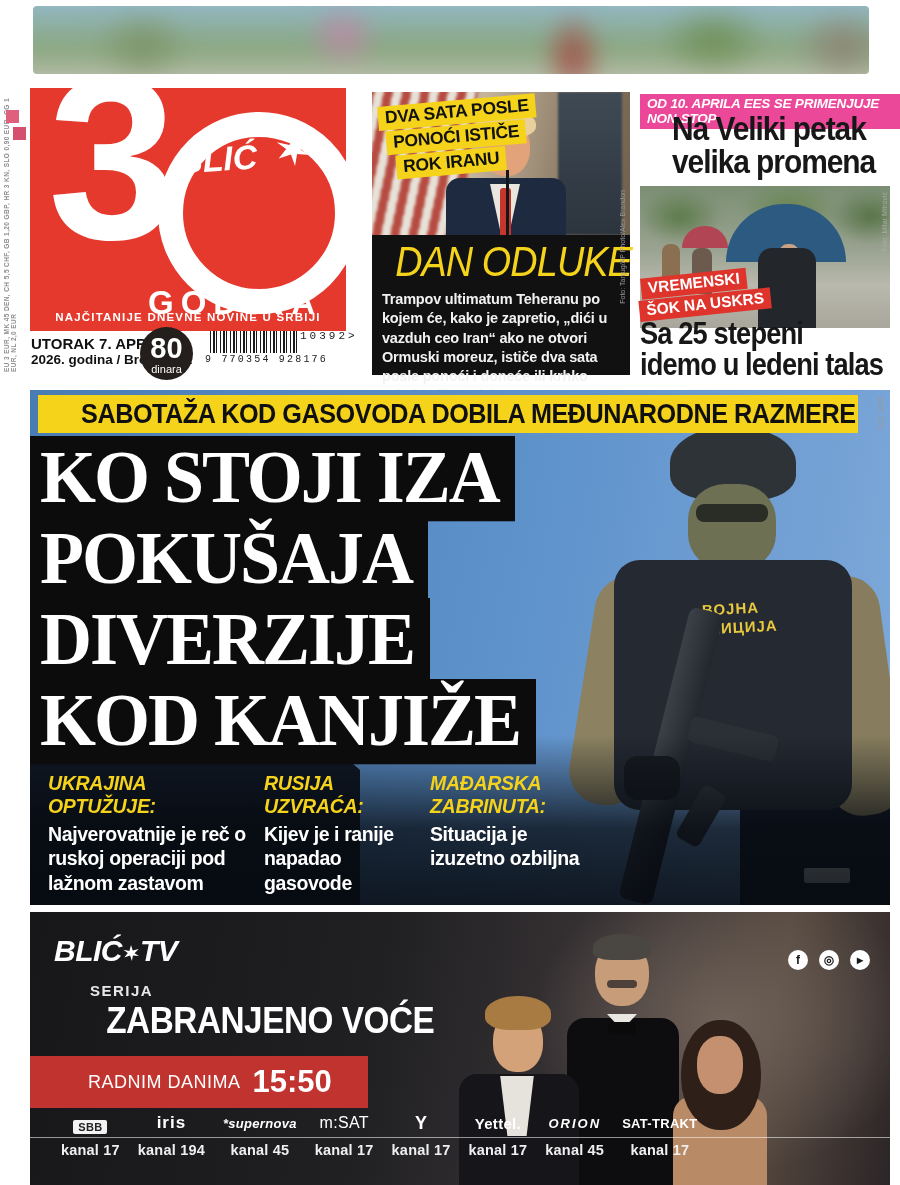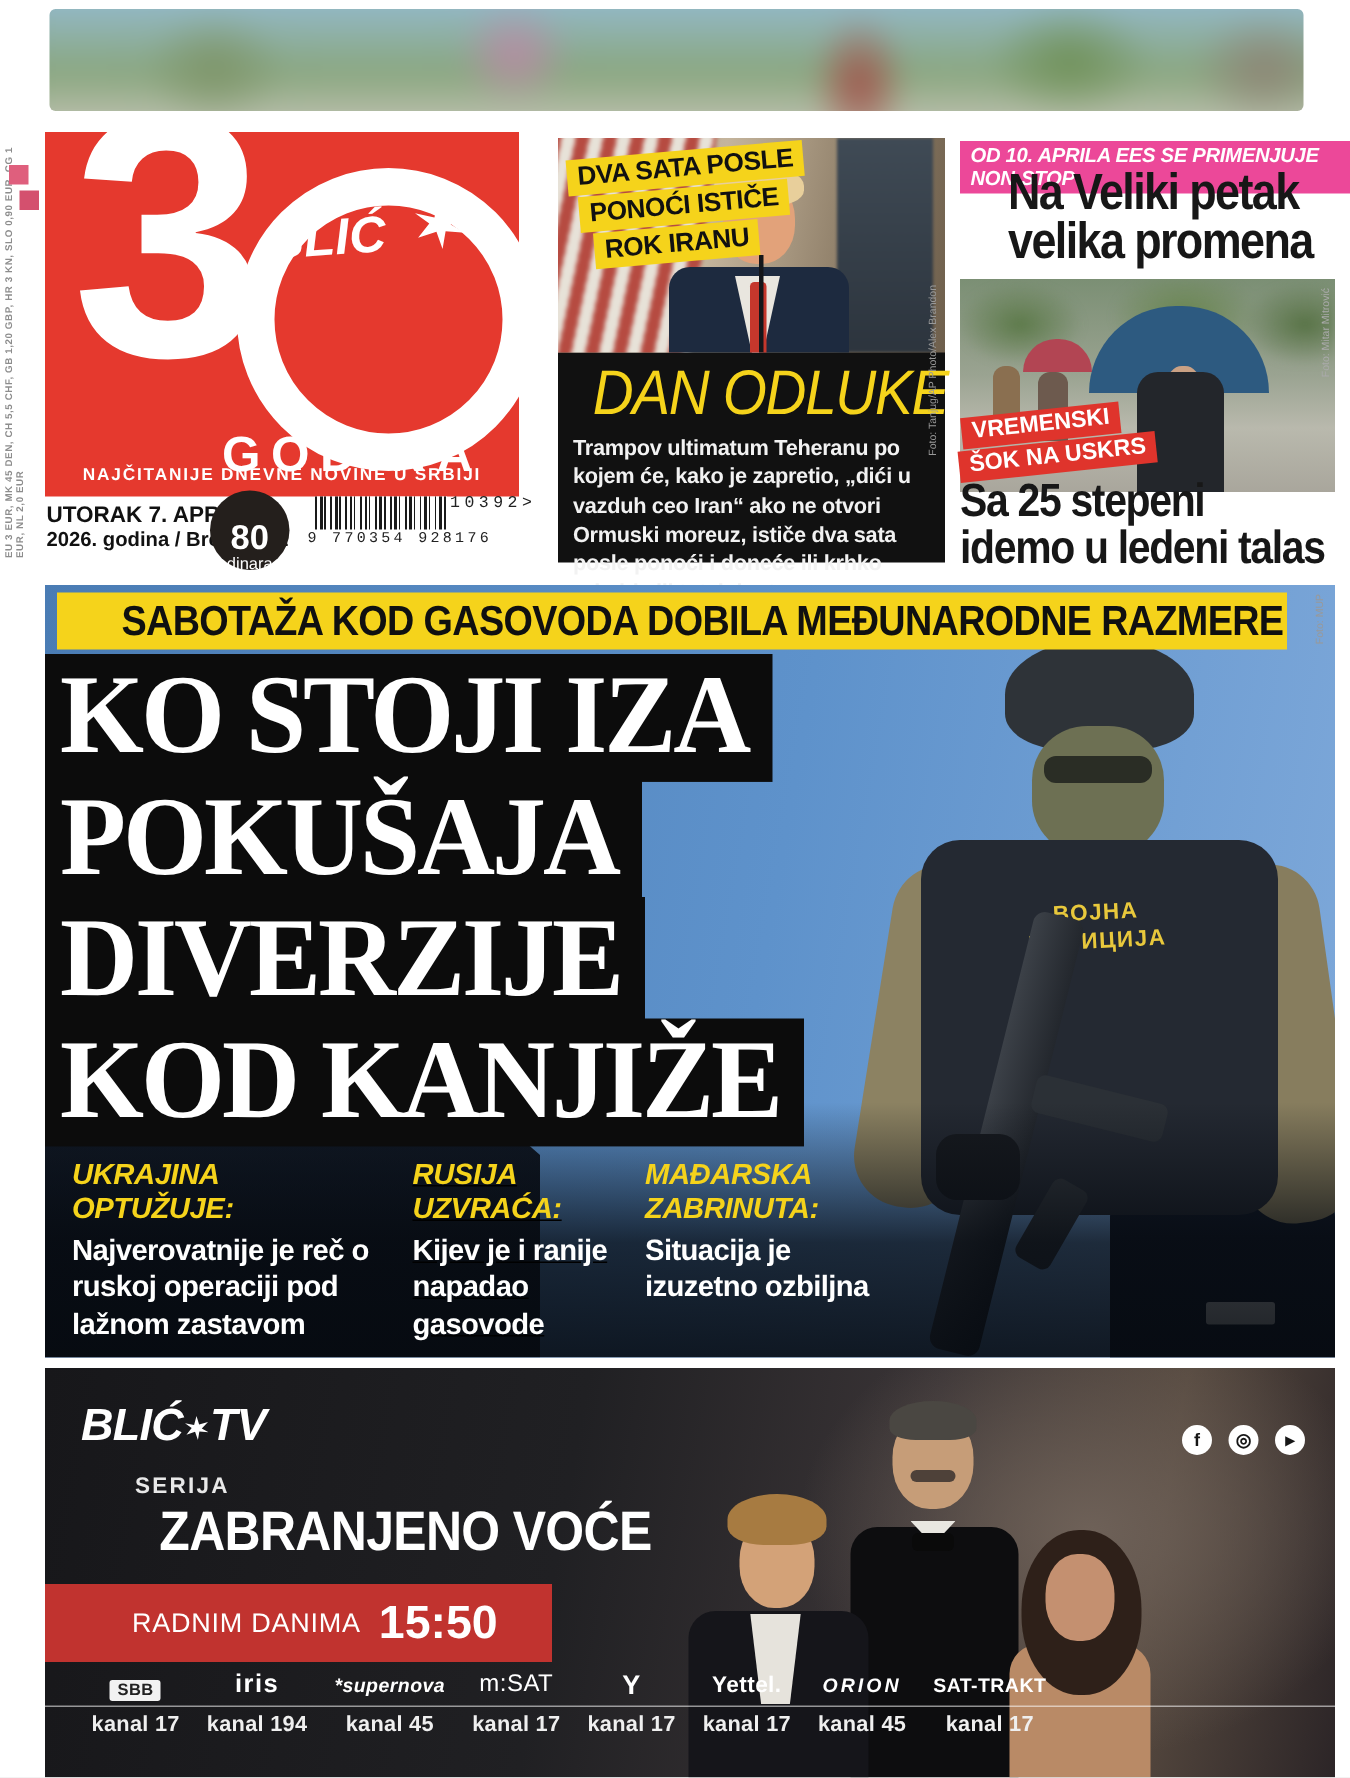--- a/index.html
+++ b/index.html
@@ -38,21 +38,21 @@
   .mh-ring { left:128px; top:24px; width:152px; height:152px; border:25px solid #fff; border-radius:50%; }
   .mh-blic { left:148px; top:52px; transform:rotate(-4deg); color:#fff; font-weight:bold; font-style:italic; font-size:34px; letter-spacing:0; }
   .mh-burst { left:246px; top:44px; width:34px; height:34px; background:#fff;
     clip-path:polygon(50% 0,61% 35%,98% 25%,72% 52%,100% 68%,62% 65%,56% 100%,44% 66%,8% 78%,30% 50%,2% 30%,40% 38%); }
   .mh-godina { left:118px; top:196px; color:#fff; font-weight:bold; font-size:33px; letter-spacing:7px; }
   .mh-tagline { left:0; top:223px; width:100%; text-align:center; color:#fff; font-weight:bold; font-size:11.5px; letter-spacing:1.2px; }
 
   .dateline1 { left:31px; top:335px; font-size:15px; font-weight:bold; color:#111; }
   .dateline2 { left:31px; top:352px; font-size:13.5px; font-weight:bold; color:#111; }
   .price-circle { left:140px; top:327px; width:53px; height:53px; background:#241f1c; border-radius:50%; color:#fff; text-align:center; }
-  .price-val { font-size:23px; font-weight:bold; line-height:1; margin-top:20px; }
+  .price-val { font-size:29px; font-weight:bold; line-height:1; margin-top:7px; }
   .price-unit { font-size:11px; line-height:1; margin-top:1px; }
   .barcode { left:210px; top:331px; width:88px; height:22px;
     background:repeating-linear-gradient(90deg,#1a1a1a 0 1px,#fff 1px 3px,#1a1a1a 3px 5px,#fff 5px 6px,#1a1a1a 6px 7px,#fff 7px 10px); }
   .barcode-num { left:205px; top:354px; font-size:10px; letter-spacing:2.2px; color:#222; font-family:"Liberation Mono",monospace; }
   .issue-code { left:300px; top:330px; font-size:11px; letter-spacing:3px; color:#222; font-family:"Liberation Mono",monospace; }
 
   
   .trump { left:372px; top:92px; width:258px; height:283px; background:#111; }
   .t-photo { left:0; top:0; width:258px; height:143px; overflow:hidden;
     background:linear-gradient(100deg,#b0a28e 0%,#c4b49c 40%,#8a7a64 75%,#6e5f4c 100%); }
@@ -269,21 +269,21 @@
       <span class="hl-line">POKUŠAJA</span>
       <span class="hl-line">DIVERZIJE</span>
       <span class="hl-line">KOD KANJIŽE</span>
     </div>
 
     <div class="abs m-cols">
       <div class="m-col" style="left:0; width:205px;">
         <div class="kick">UKRAJINA OPTUŽUJE:</div>
         <div class="txt">Najverovatnije je reč o ruskoj operaciji pod lažnom zastavom</div>
       </div>
-      <div class="m-col" style="left:227px; width:160px;text-decoration:underline;">
+      <div class="m-col" style="left:216px; width:160px;">
         <div class="kick">RUSIJA UZVRAĆA:</div>
         <div class="txt">Kijev je i ranije napadao gasovode</div>
       </div>
       <div class="m-col" style="left:382px; width:165px;">
         <div class="kick">MAĐARSKA ZABRINUTA:</div>
         <div class="txt">Situacija je izuzetno ozbiljna</div>
       </div>
     </div>
   </div>
   <div class="abs vtext m-credit">Foto: MUP</div>

